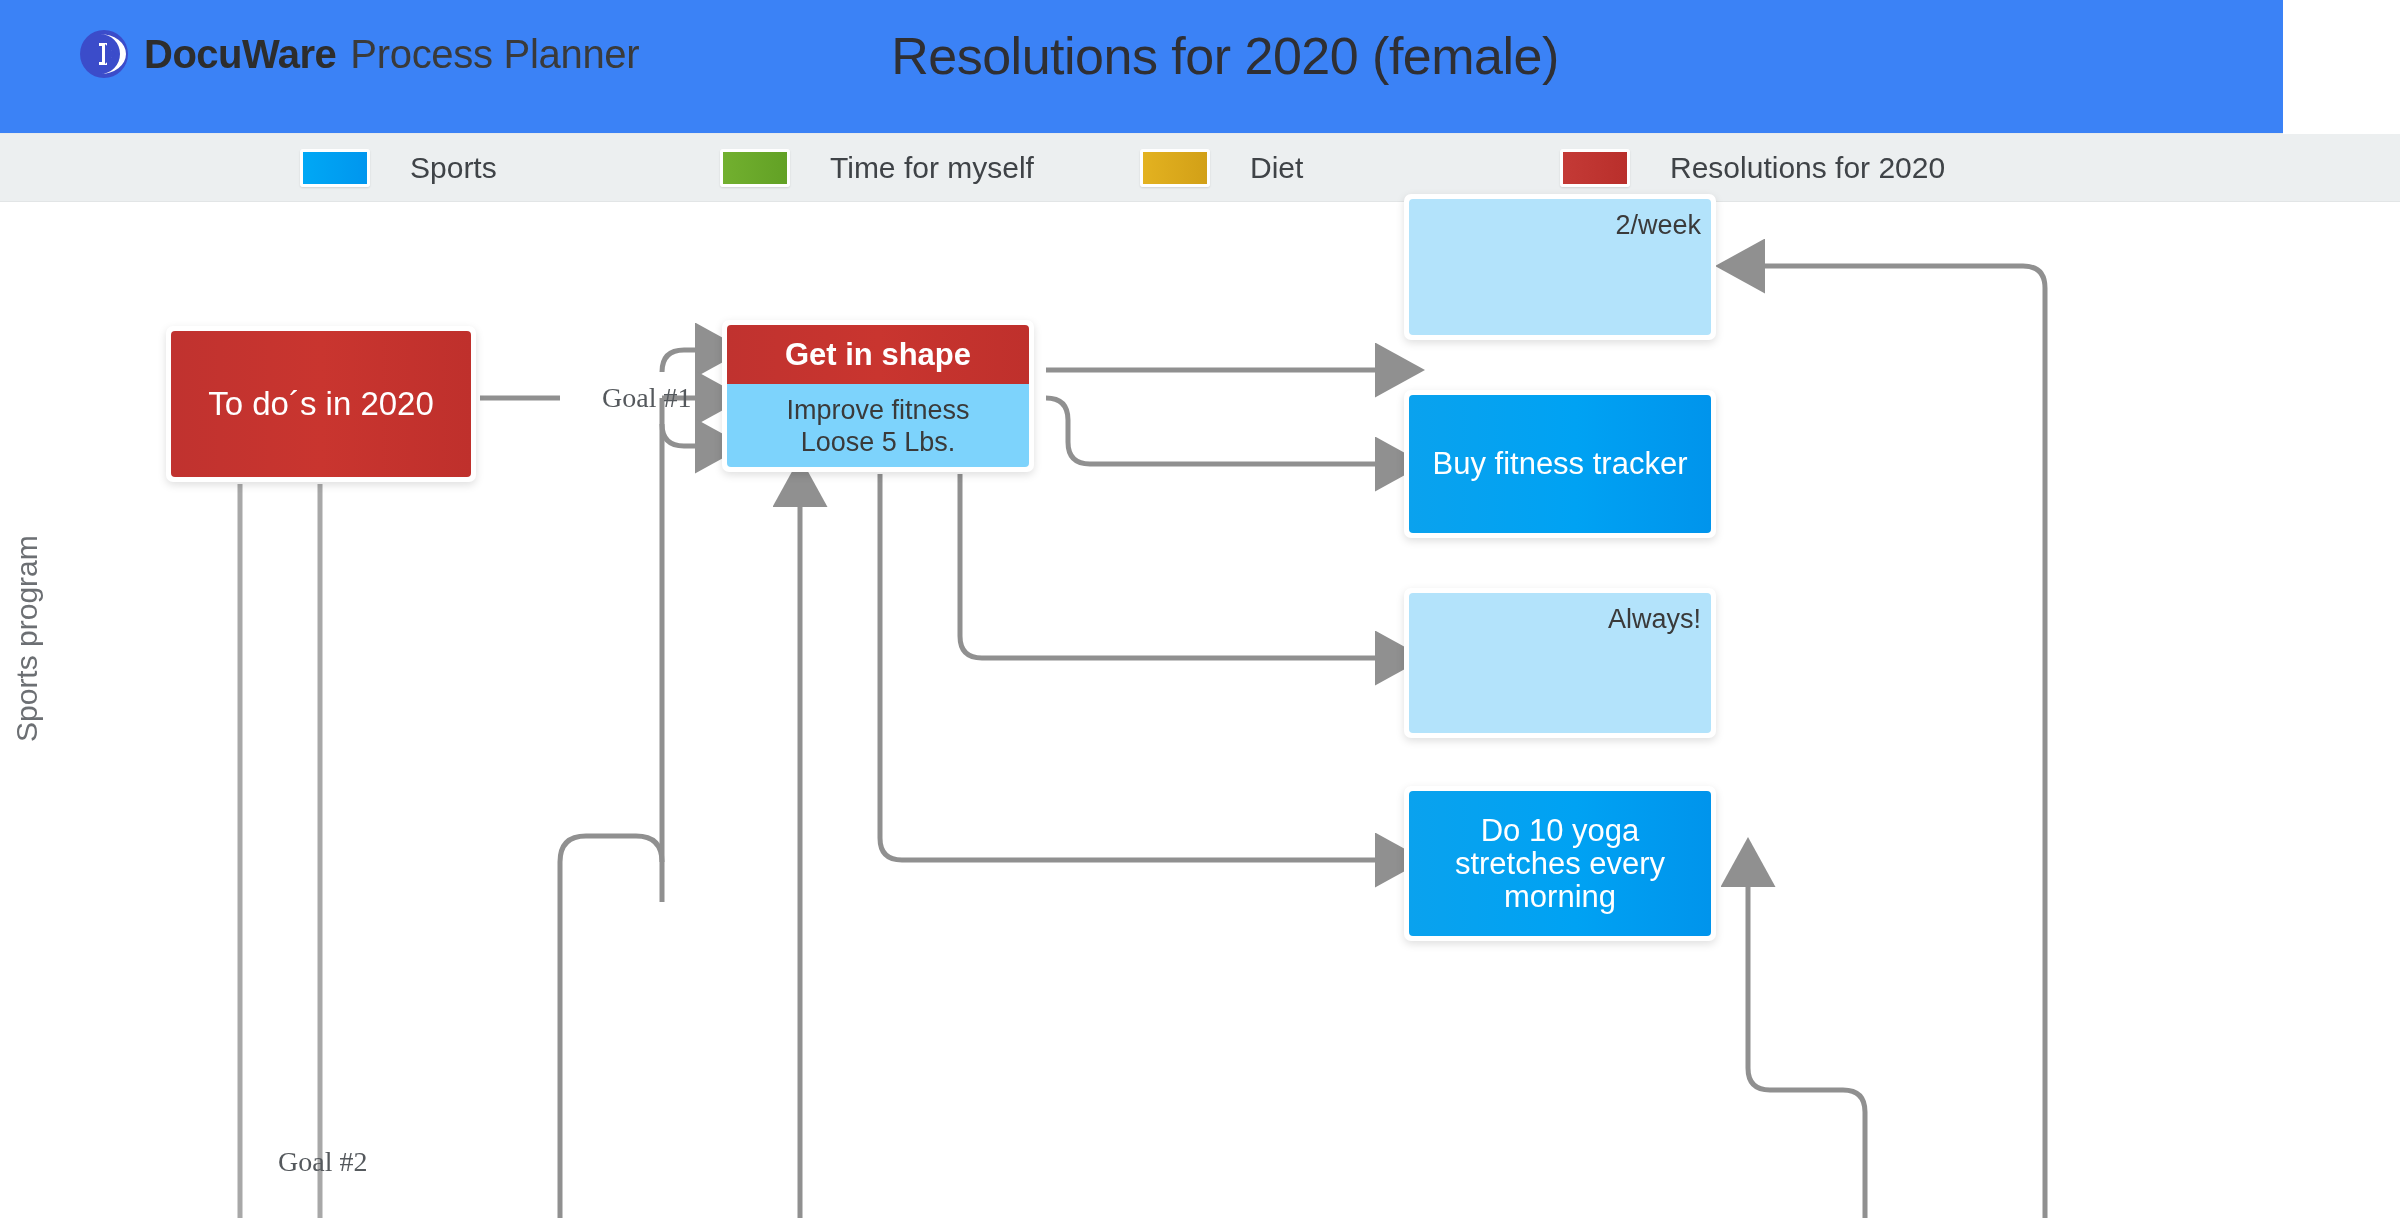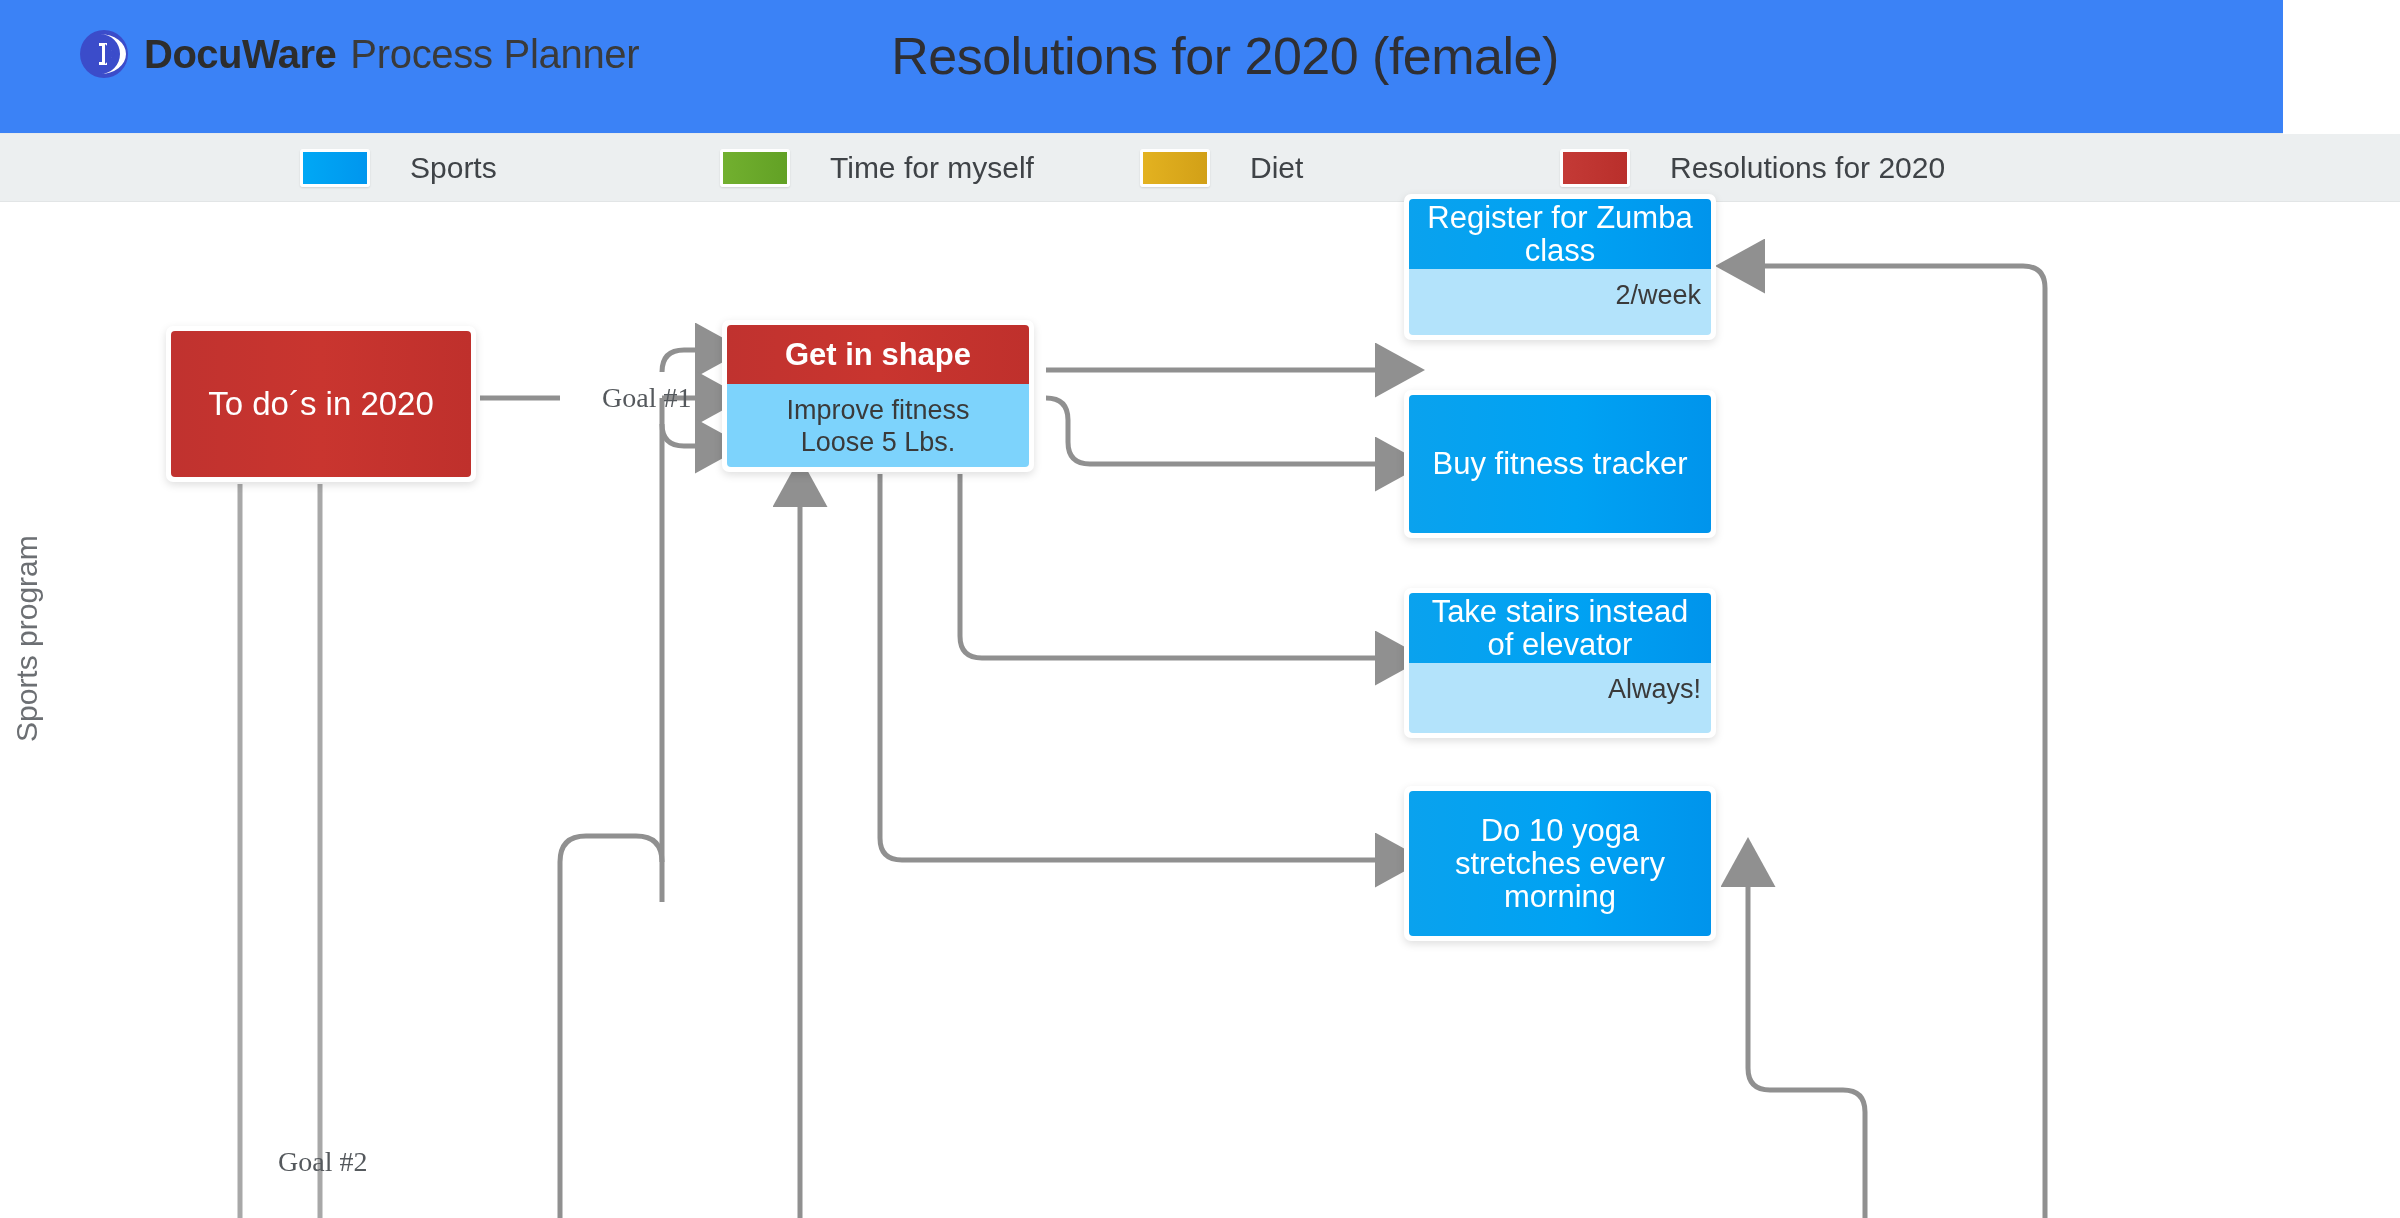--- a/index.html
+++ b/index.html
@@ -226,36 +226,34 @@
       <div class="node-head head-red">Get in shape</div>
       <div class="node-body body-red">
         <div>Improve fitness</div>
         <div>Loose 5 Lbs.</div>
       </div>
     </div>
   </div>
 
   <div class="node" id="node-zumba">
     <div class="node-inner">
-      <div class="node-head head-blue">Register for Zumba class</div>
       <div class="node-body body-blue">
         <div>2/week</div>
       </div>
     </div>
   </div>
 
   <div class="node solid" id="node-tracker">
     <div class="node-inner">
       <div class="node-head head-blue">Buy fitness tracker</div>
     </div>
   </div>
 
   <div class="node" id="node-stairs">
     <div class="node-inner">
-      <div class="node-head head-blue">Take stairs instead of elevator</div>
       <div class="node-body body-blue">
         <div>Always!</div>
       </div>
     </div>
   </div>
 
   <div class="node solid" id="node-yoga">
     <div class="node-inner">
       <div class="node-head head-blue">Do 10 yoga stretches every morning</div>
     </div>

